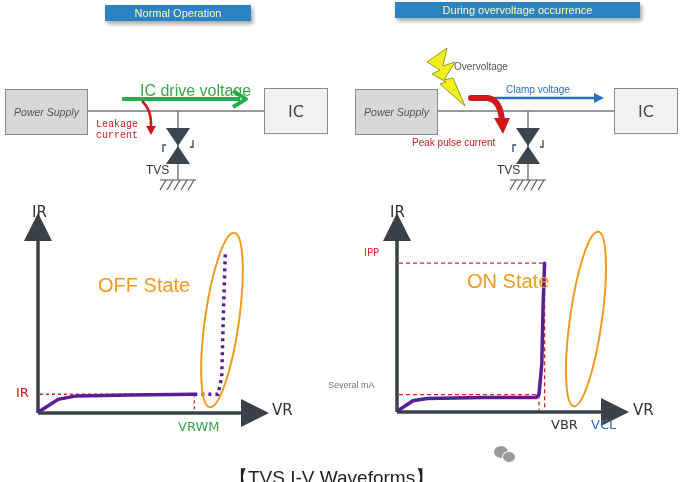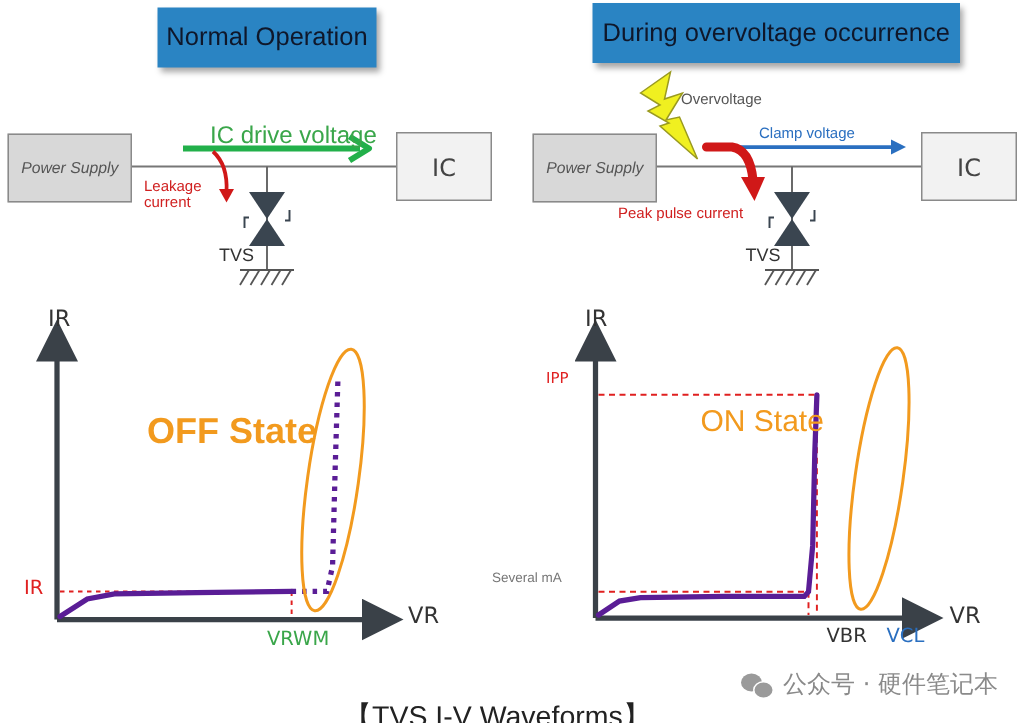--- a/index.html
+++ b/index.html
@@ -1,17 +1,17 @@
 <!DOCTYPE html>
 <html><head>
 <meta charset="utf-8">
 <style>
   html, body { margin: 0; padding: 0; background: #ffffff; }
   body { width: 683px; height: 482px; position: relative; overflow: hidden; font-family: "Liberation Sans", "DejaVu Sans", sans-serif; }
-  .banner { position: absolute; height: 40px; background: #2a84c3; color: #0f172a; font-size: 17px; display: flex; align-items: center; justify-content: center; box-shadow: 2px 3px 4px rgba(0,0,0,0.35); }
+  .banner { position: absolute; height: 16px; background: #2a84c3; color: #fef9c3; font-size: 11px; display: flex; align-items: center; justify-content: center; box-shadow: 2px 3px 4px rgba(0,0,0,0.35); }
   #banner-left { left: 105px; top: 5px; width: 146px; }
   #banner-right { left: 395px; top: 2px; width: 245px; }
   .box { position: absolute; border: 1.5px solid #8a8a8a; display: flex; align-items: center; justify-content: center; color: #555; }
   .ps { background: #d8d8d8; font-size: 10.5px; font-style: italic; }
   .ic { background: #f2f2f2; font-size: 16px; color: #444; font-family: "DejaVu Sans", sans-serif; }
   svg { position: absolute; left: 0; top: 0; }
   .lbl { position: absolute; white-space: nowrap; }
   #caption { position: absolute; left: 229px; top: 465px; font-size: 19px; color: #222; }
   #watermark { position: absolute; left: 494px; top: 446px; font-size: 16px; color: #8a8a8a; display:flex; align-items:center; gap:6px; font-family: "DejaVu Sans", sans-serif; }
 </style>
@@ -105,45 +105,44 @@
     <ellipse cx="586" cy="319" rx="16" ry="88" transform="rotate(8 586 319)" fill="none" stroke="#f29a1e" stroke-width="2"></ellipse>
   </g>
 </svg>
 
 <div class="box ps" style="left:5px; top:89px; width:81px; height:44px;">Power Supply</div>
 <div class="box ic" style="left:264px; top:88px; width:62px; height:44px;">IC</div>
 <div class="box ps" style="left:355px; top:89px; width:81px; height:44px;">Power Supply</div>
 <div class="box ic" style="left:614px; top:88px; width:62px; height:44px;">IC</div>
 
 <div class="lbl" style="left:140px; top:82px; font-size:16px; color:#3aa64a;">IC drive voltage</div>
-<div class="lbl" style="left:96px; top:119px; font-size:10px; color:#d02020; line-height:11px;">
+<div class="lbl" style="left:96px; top:119px; font-size:10px; color:#d02020; line-height:11px;font-family:Liberation Mono, monospace;">
   <div>Leakage</div>
   <div>current</div>
 </div>
 <div class="lbl" style="left:146px; top:163px; font-size:12px; color:#333;">TVS</div>
 
 <div class="lbl" style="left:454px; top:61px; font-size:10px; color:#555;">Overvoltage</div>
 <div class="lbl" style="left:506px; top:84px; font-size:10px; color:#2a6fc0;">Clamp voltage</div>
 <div class="lbl" style="left:412px; top:137px; font-size:10px; color:#d02020;text-align:right;">Peak pulse current</div>
 <div class="lbl" style="left:497px; top:163px; font-size:12px; color:#333;">TVS</div>
 
 <div class="lbl" style="left:32px; top:203px; font-size:15px; color:#333; font-family:'DejaVu Sans',sans-serif;">IR</div>
 <div class="lbl" style="left:272px; top:401px; font-size:15px; color:#333; font-family:'DejaVu Sans',sans-serif;">VR</div>
-<div class="lbl" style="left:98px; top:274px; font-size:24px; color:#f29a1e;font-weight:bold;">OFF State</div>
+<div class="lbl" style="left:98px; top:274px; font-size:20px; color:#f29a1e;">OFF State</div>
 <div class="lbl" style="left:16px; top:385px; font-size:13px; color:#e02020; font-family:'DejaVu Sans',sans-serif;">IR</div>
 <div class="lbl" style="left:178px; top:419px; font-size:13px; color:#3aa64a; font-family:'DejaVu Sans',sans-serif;">VRWM</div>
 
 <div class="lbl" style="left:390px; top:203px; font-size:15px; color:#333; font-family:'DejaVu Sans',sans-serif;">IR</div>
 <div class="lbl" style="left:633px; top:401px; font-size:15px; color:#333; font-family:'DejaVu Sans',sans-serif;">VR</div>
 <div class="lbl" style="left:467px; top:270px; font-size:20px; color:#f29a1e;">ON State</div>
 <div class="lbl" style="left:364px; top:247px; font-size:10px; color:#e02020; font-family:'DejaVu Sans',sans-serif;">IPP</div>
 <div class="lbl" style="left:328px; top:380px; font-size:9px; color:#777;">Several mA</div>
 <div class="lbl" style="left:551px; top:417px; font-size:13px; color:#333; font-family:'DejaVu Sans',sans-serif;">VBR</div>
 <div class="lbl" style="left:591px; top:417px; font-size:13px; color:#2a6fc0; font-family:'DejaVu Sans',sans-serif;">VCL</div>
 
 <div id="caption">【TVS I-V Waveforms】</div>
 <div id="watermark">
   <span style="display:inline-block;width:22px;height:16px;position:relative;">
     <span style="position:absolute;left:0;top:0;width:14px;height:12px;border-radius:50%;background:#9a9a9a;"></span>
     <span style="position:absolute;left:8px;top:5px;width:12px;height:10px;border-radius:50%;background:#9a9a9a;border:1px solid #fff;"></span>
   </span>
-  <span>公众号 · 硬件笔记本</span>
 </div>
 
 </body></html>

